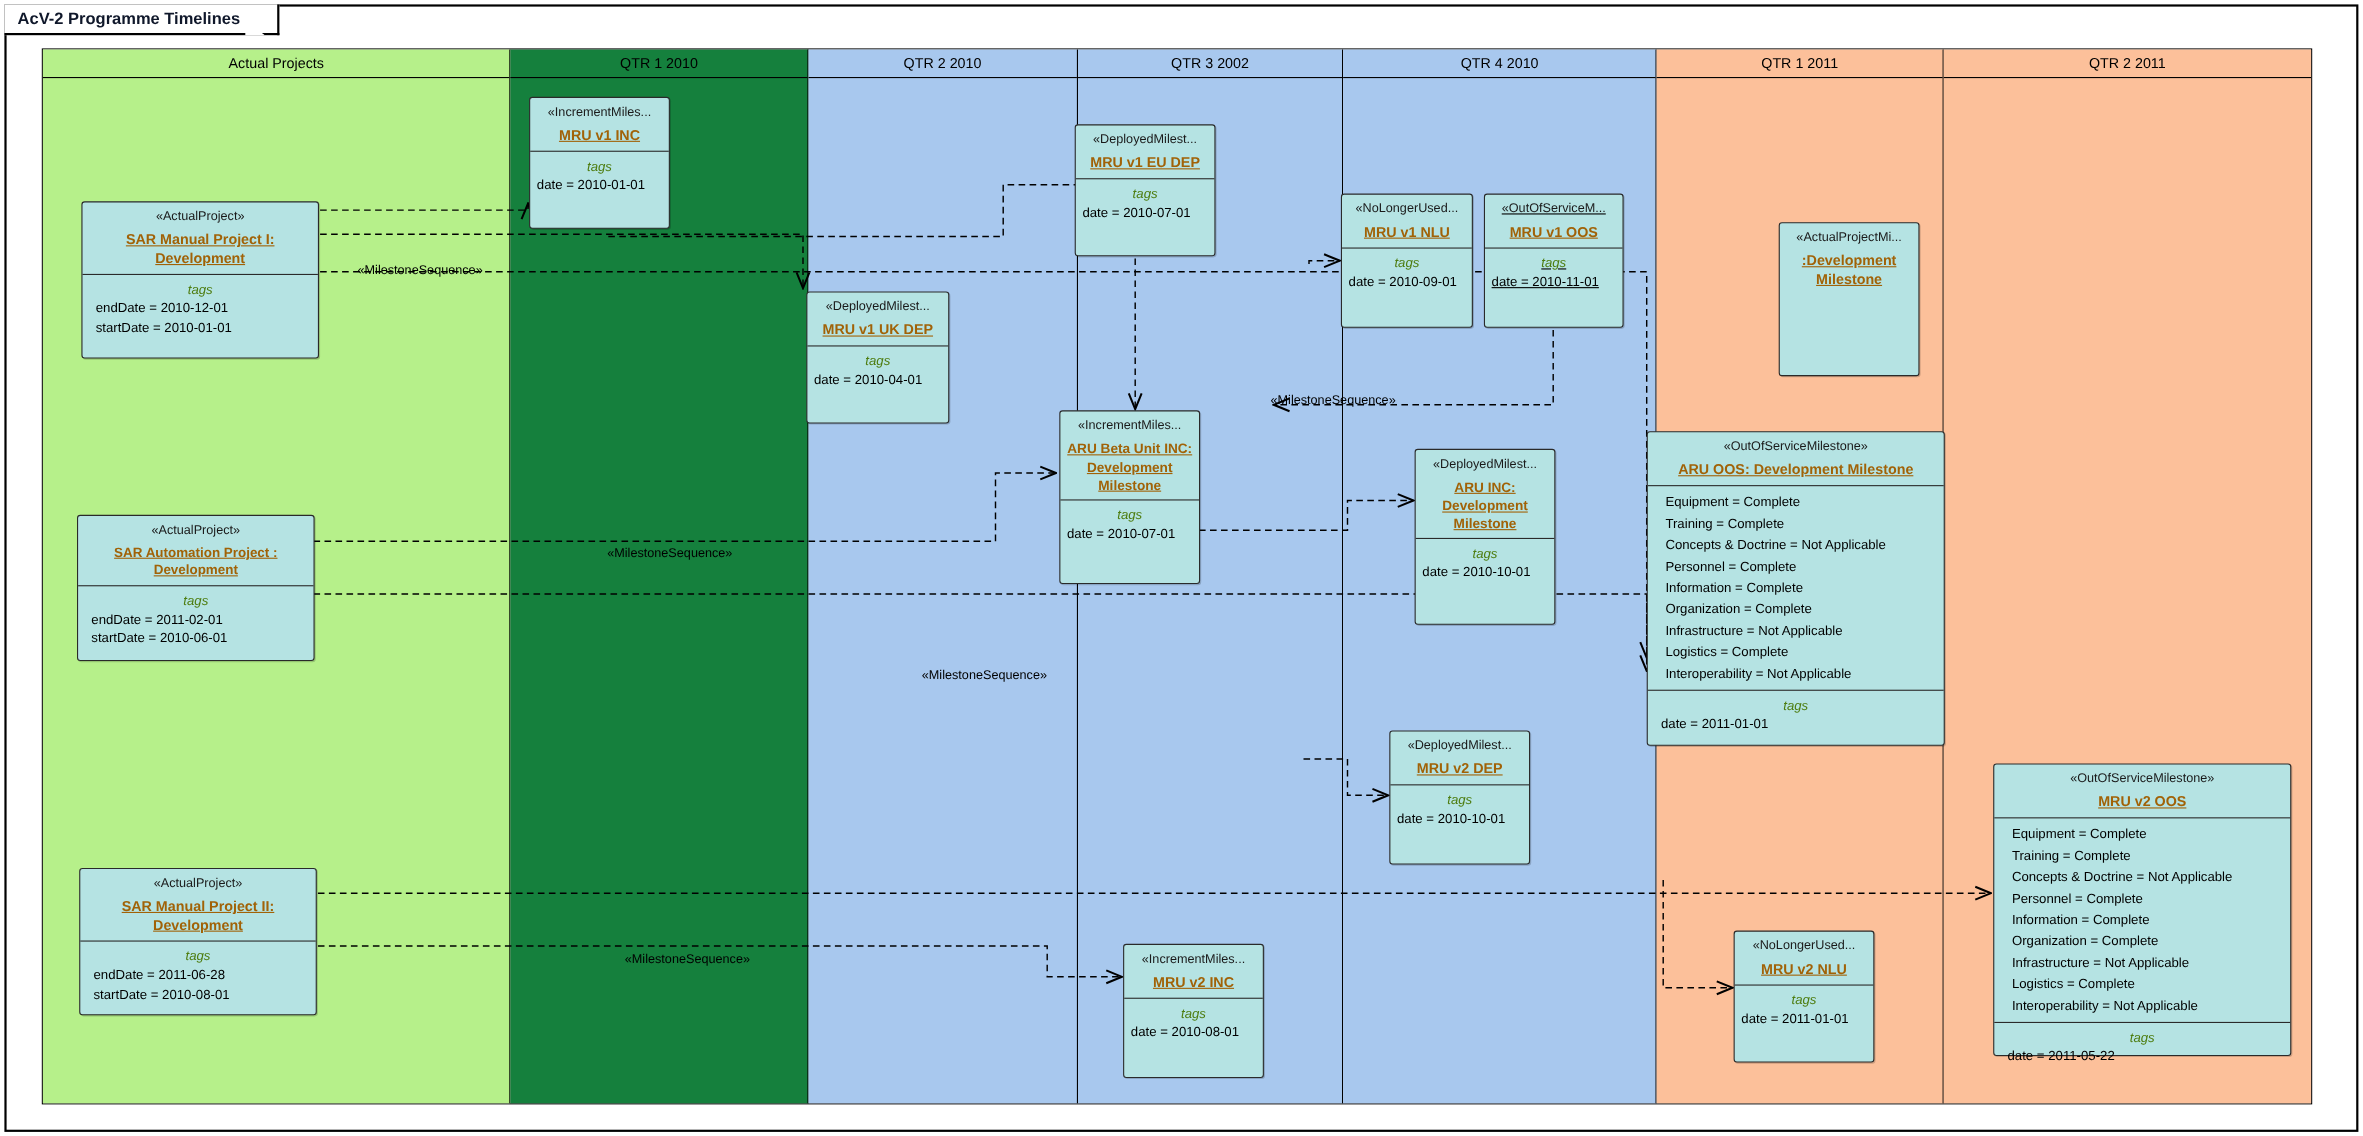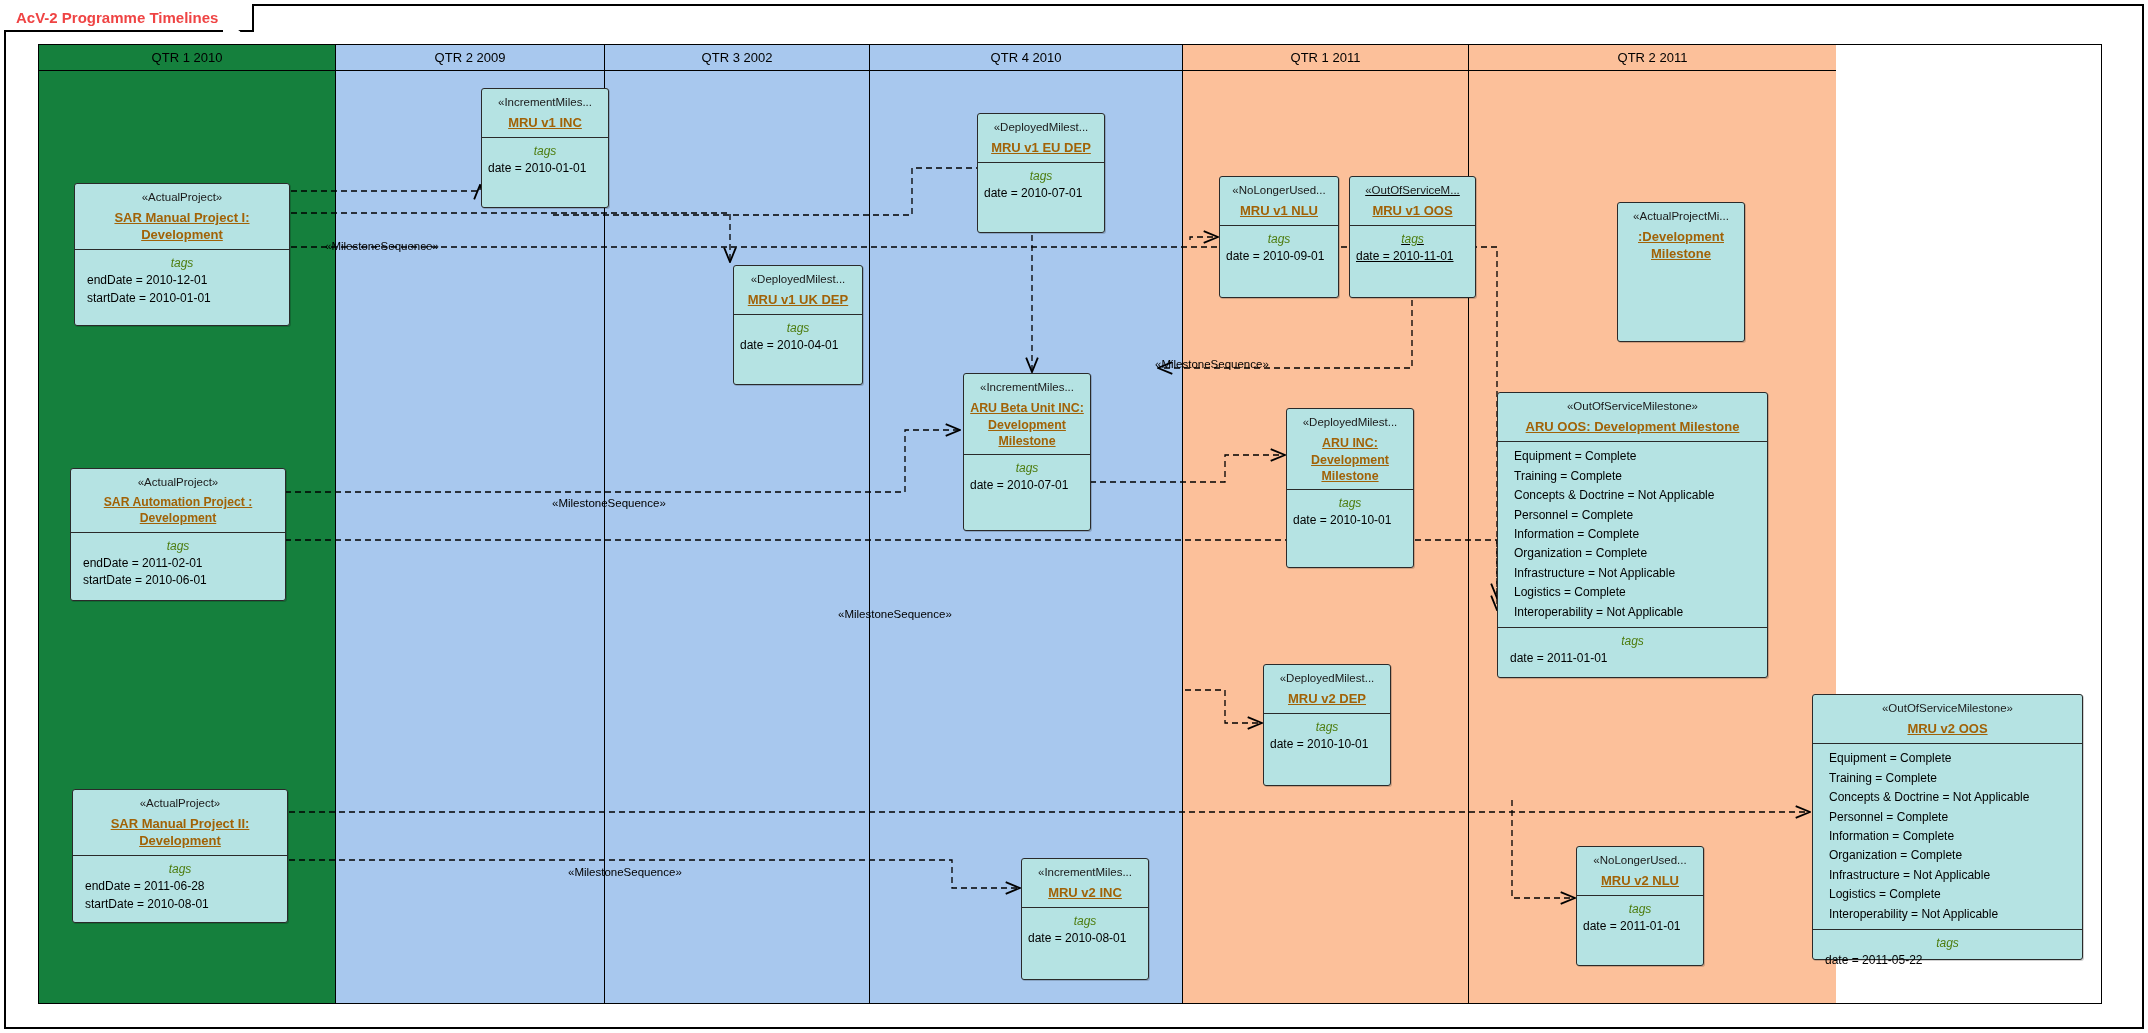--- a/index.html
+++ b/index.html
@@ -26,21 +26,21 @@
   }
   .frame-tab {
     position: absolute;
     left: 4px; top: 4px;
     height: 28px;
     background: #ffffff;
     border-right: 2px solid #000;
     border-bottom: 2px solid #000;
     padding: 0 34px 0 12px;
     display: flex; align-items: center;
-    font-size: 15px; font-weight: bold; color: #ef4444;
+    font-size: 15px; font-weight: bold; color: #0f172a;
     z-index: 20;
   }
   .frame-tab-slant {
     position: absolute;
     right: -1px; top: -2px;
     width: 30px; height: 30px;
     overflow: hidden;
   }
   .frame-tab-slant::before {
     content: "";
@@ -163,25 +163,28 @@
 <div id="canvas">
 
   <div class="frame"></div>
 
   <div class="frame-tab">
     <span>AcV-2 Programme Timelines</span>
     <span class="frame-tab-slant"></span>
   </div>
 
   <div class="lanes">
+    <div class="lane" style="width:467px;background:#b6f08a;">
+      <div class="lane-header">Actual Projects</div>
+    </div>
     <div class="lane" style="width:297px;background:#15803d;">
       <div class="lane-header">QTR 1 2010</div>
     </div>
     <div class="lane" style="width:269px;background:#a8c8ee;">
-      <div class="lane-header">QTR 2 2009</div>
+      <div class="lane-header">QTR 2 2010</div>
     </div>
     <div class="lane" style="width:265px;background:#a8c8ee;">
       <div class="lane-header">QTR 3 2002</div>
     </div>
     <div class="lane" style="width:313px;background:#a8c8ee;">
       <div class="lane-header">QTR 4 2010</div>
     </div>
     <div class="lane" style="width:286px;background:#fcc09a;">
       <div class="lane-header">QTR 1 2011</div>
     </div>

